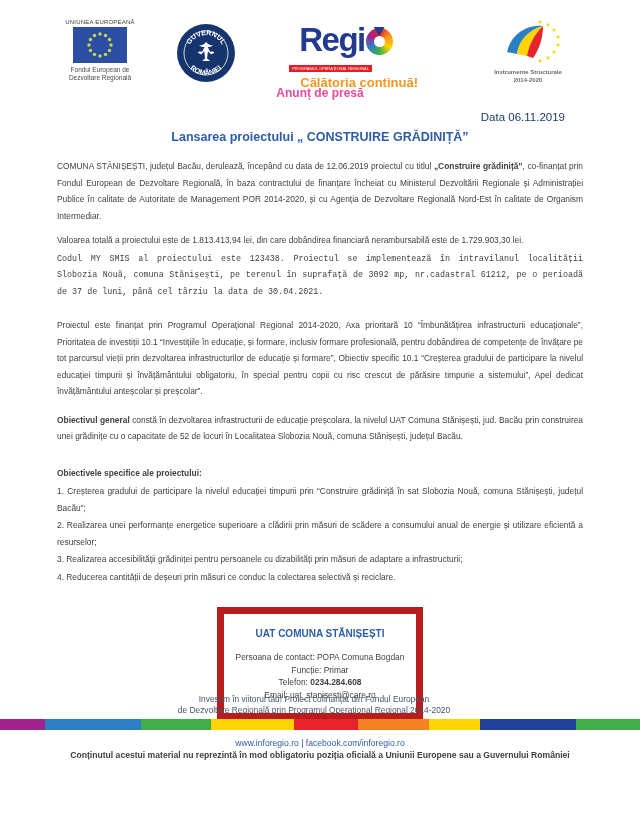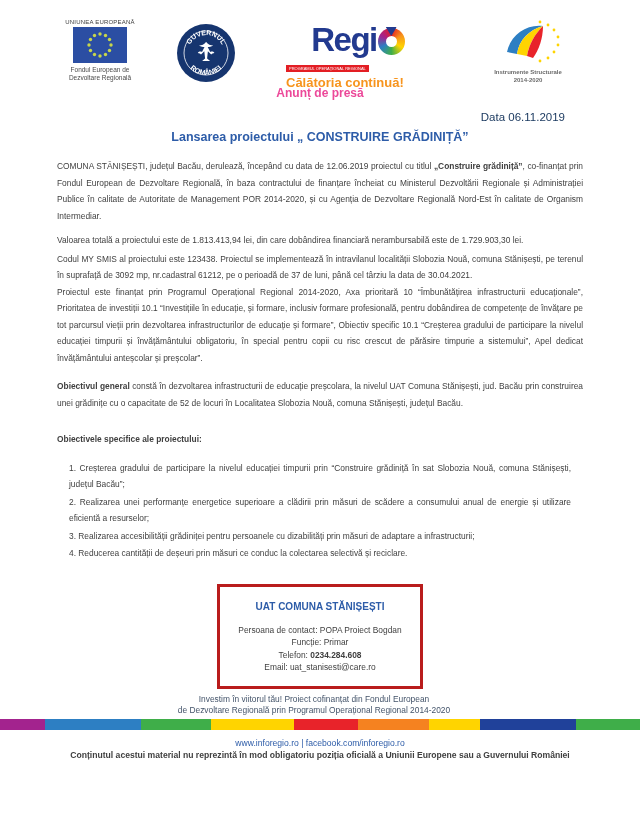--- a/index.html
+++ b/index.html
@@ -9,21 +9,21 @@
   }
 
   
   .eu-logo { position:absolute; left:50px; top:19px; width:100px; text-align:center; }
   .eu-label { font-size:6px; color:#3a3a3a; letter-spacing:.2px; margin-bottom:2px; white-space:nowrap; }
   .eu-flag { width:54px; height:36px; margin:0 auto; background:#2b4ea3; }
   .eu-caption { font-size:6.5px; color:#4a4a4a; line-height:8px; margin-top:3px; }
 
   .gov-seal { position:absolute; left:176px; top:23px; width:60px; height:60px; }
 
-  .regio { position:absolute; left:286px; top:24px; width:144px; text-align:left; }
+  .regio { position:absolute; left:274px; top:24px; width:144px; text-align:right; }
   .regio-row { display:flex; align-items:flex-start; justify-content:center; }
   .regio-word { font-size:33px; font-weight:bold; color:#223a8f; line-height:32px; letter-spacing:-1.5px; }
   .regio-o { position:relative; width:27px; height:27px; margin-top:4px; margin-left:1px; border-radius:50%;
     background:conic-gradient(#e31e24,#f7941d,#ffd400,#3fae49,#2d7fc3,#a3238e,#e31e24); }
   .regio-o::after { content:""; position:absolute; inset:8px; background:#ffffff; border-radius:50%; }
   .regio-o-notch { position:absolute; top:-1px; left:50%; transform:translateX(-50%); width:11px; height:9px;
     background:#223a8f; clip-path:polygon(0 0,100% 0,50% 100%); z-index:2; }
   .regio-strip { display:inline-block; background:#e31e24; color:#ffffff; font-size:4px; line-height:5px;
     padding:1px 3px; margin:-3px 46px 0 0; white-space:nowrap; }
   .regio-tagline { color:#f7941d; font-size:13px; font-weight:bold; margin-top:1px; }
@@ -36,30 +36,30 @@
     color:#ec4899; font-weight:bold; font-size:12px; }
   .date-line { position:absolute; top:111px; right:75px; color:#17365d; font-size:11.5px; }
   .doc-title { position:absolute; top:130px; left:0; right:0; text-align:center;
     color:#2d5ca8; font-weight:bold; font-size:12.5px; }
 
   
   .content { position:absolute; top:158px; left:57px; right:57px; }
   .bt { font-size:8.4px; line-height:16.5px; text-align:justify; color:#3f3f3f; }
   .bt p { margin:0 0 8px; }
   .bt .mb-sm { margin-bottom:2px; }
-  .bt .mb-md { margin-bottom:0; }
+  .bt .mb-md { margin-bottom:17px;font-family:Liberation Mono, monospace; }
   .bt .mb-lg { margin-bottom:12px; }
   .bt .mb-xl { margin-bottom:20px; }
   .bt .obj-head { margin-bottom:2px; font-weight:bold; }
-  .bt ul.objectives { list-style:none; margin:12px; padding:0; }
+  .bt ul.objectives { list-style:none; margin:0; padding:0; }
   .bt ul.objectives li { margin:0 0 1px; }
   b.inline { font-weight:bold; }
 
   
-  .contact-box { width:206px; margin:22px auto 0; border:3px solid #b91c1c;
+  .contact-box { width:206px; margin:22px auto 0; border:7px solid #b91c1c;
     text-align:center; padding:14px 8px 12px; box-sizing:border-box; }
   .contact-org { color:#2d5ca8; font-weight:bold; font-size:10px; margin-bottom:12px; }
   .contact-line { font-size:8.4px; line-height:12.5px; color:#3f3f3f; }
 
   
   .invest { position:absolute; top:694px; left:0; right:12px; text-align:center;
     color:#44546a; font-size:8.4px; line-height:11px; }
   .rainbow-bar { position:absolute; top:719px; left:0; width:640px; height:11px;
     background:linear-gradient(90deg,
       #a3238e 0 7%, #2d7fc3 7% 22%, #3fae49 22% 33%, #ffd400 33% 46%,
@@ -167,21 +167,21 @@
       <ul class="objectives">
         <li>1. Creșterea gradului de participare la nivelul educației timpurii prin “Construire grădiniță în sat Slobozia Nouă, comuna Stănișești, județul Bacău”;</li>
         <li>2. Realizarea unei performanțe energetice superioare a clădirii prin măsuri de scădere a consumului anual de energie și utilizare eficientă a resurselor;</li>
         <li>3. Realizarea accesibilității grădiniței pentru persoanele cu dizabilități prin măsuri de adaptare a infrastructurii;</li>
         <li>4. Reducerea cantității de deșeuri prin măsuri ce conduc la colectarea selectivă și reciclare.</li>
       </ul>
     </div>
 
     <div class="contact-box">
       <div class="contact-org">UAT COMUNA STĂNIȘEȘTI</div>
-      <div class="contact-line">Persoana de contact: POPA Proiect Bogdan</div>
+      <div class="contact-line">Persoana de contact: POPA Comuna Bogdan</div>
       <div class="contact-line">Funcție: Primar</div>
       <div class="contact-line"><span>Telefon: </span><b class="inline">0234.284.608</b></div>
       <div class="contact-line">Email: uat_stanisesti@care.ro</div>
     </div>
   </div>
 
   <div class="invest">
     <div>Investim în viitorul tău! Proiect cofinanțat din Fondul European</div>
     <div>de Dezvoltare Regională prin Programul Operațional Regional 2014-2020</div>
   </div>

